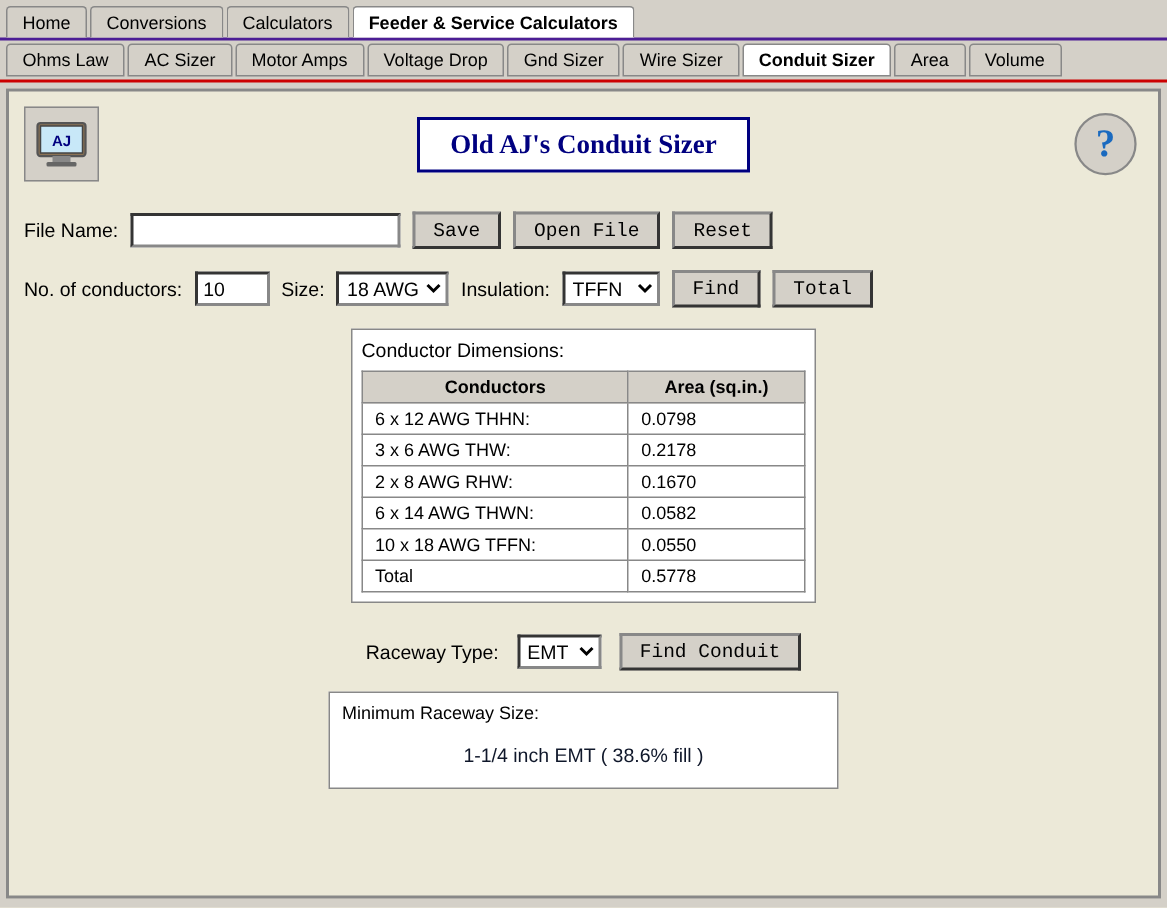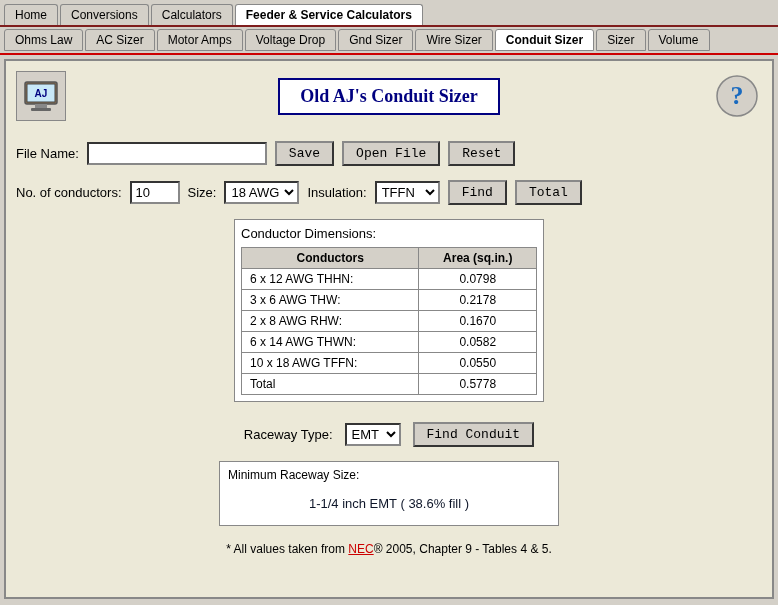--- a/index.html
+++ b/index.html
@@ -28,21 +28,21 @@
     }
     .top-tab.active {
       background: #fff;
       font-weight: bold;
     }
 
     
     .sub-tabs {
       display: flex;
       background: #d4d0c8;
-      border-top: 2px solid #7f1d1d;
+      border-top: 2px solid #4c1d95;
       border-bottom: 2px solid #cc0000;
       padding: 2px 4px;
       gap: 2px;
     }
     .sub-tab {
       padding: 3px 10px;
       border: 1px solid #888;
       background: #d4d0c8;
       cursor: pointer;
       font-size: 12px;
@@ -167,21 +167,21 @@
       padding: 3px 6px;
       text-align: center;
       font-size: 12px;
     }
     table.dim-table td {
       border: 1px solid #888;
       padding: 3px 8px;
       font-size: 12px;
     }
     table.dim-table td:last-child {
-      text-align: center;
+      text-align: left;
     }
     table.dim-table tr.total-row td {
       font-weight: normal;
     }
 
     
     .raceway-row {
       display: flex;
       align-items: center;
       justify-content: center;
@@ -231,21 +231,21 @@
 </div>
 
 <div class="sub-tabs">
   <div class="sub-tab">Ohms Law</div>
   <div class="sub-tab">AC Sizer</div>
   <div class="sub-tab">Motor Amps</div>
   <div class="sub-tab">Voltage Drop</div>
   <div class="sub-tab">Gnd Sizer</div>
   <div class="sub-tab">Wire Sizer</div>
   <div class="sub-tab active">Conduit Sizer</div>
-  <div class="sub-tab">Sizer</div>
+  <div class="sub-tab">Area</div>
   <div class="sub-tab">Volume</div>
 </div>
 
 <div class="main-content">
 
   <div class="header-row">
     <div class="icon-box">
       <svg width="40" height="40" viewBox="0 0 40 40">
         <rect x="4" y="6" width="32" height="22" rx="2" fill="#8B7355" stroke="#555" stroke-width="1.5"></rect>
         <rect x="6" y="8" width="28" height="18" fill="#c8e8f8" stroke="#444" stroke-width="1"></rect>
@@ -344,17 +344,14 @@
       <option>FMC</option>
     </select>
     <button class="btn">Find Conduit</button>
   </div>
 
   <div class="min-raceway-container">
     <div class="min-raceway-title">Minimum Raceway Size:</div>
     <div class="min-raceway-value">1-1/4 inch EMT ( 38.6% fill )</div>
   </div>
 
-  <div class="footer-note">
-    <span>* All values taken from </span><span class="nec-link">NEC</span><span>® 2005, Chapter 9 - Tables 4 &amp; 5.</span>
-  </div>
 
 </div>
 
 </body></html>

